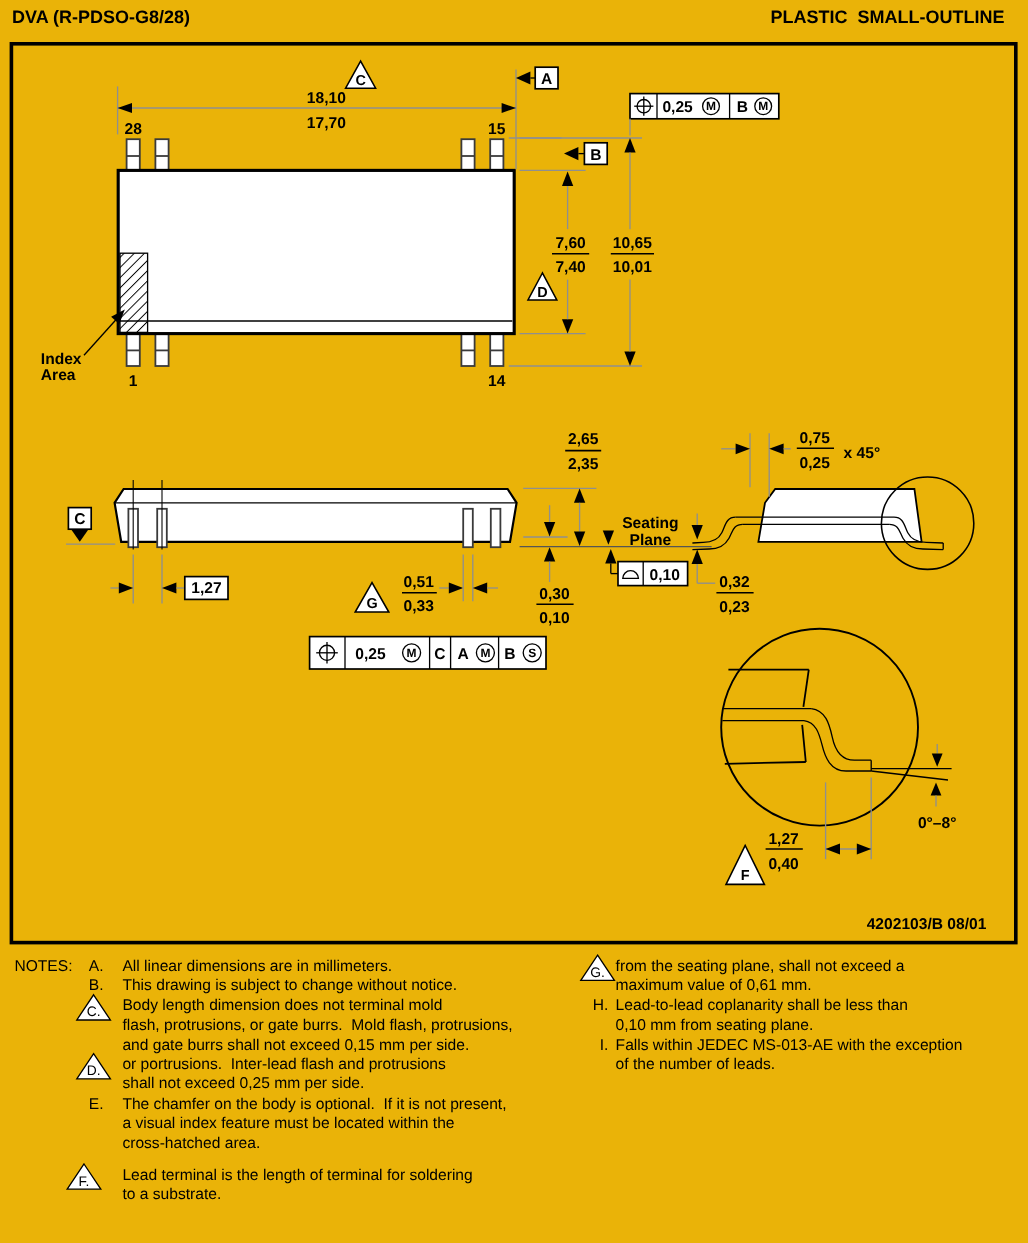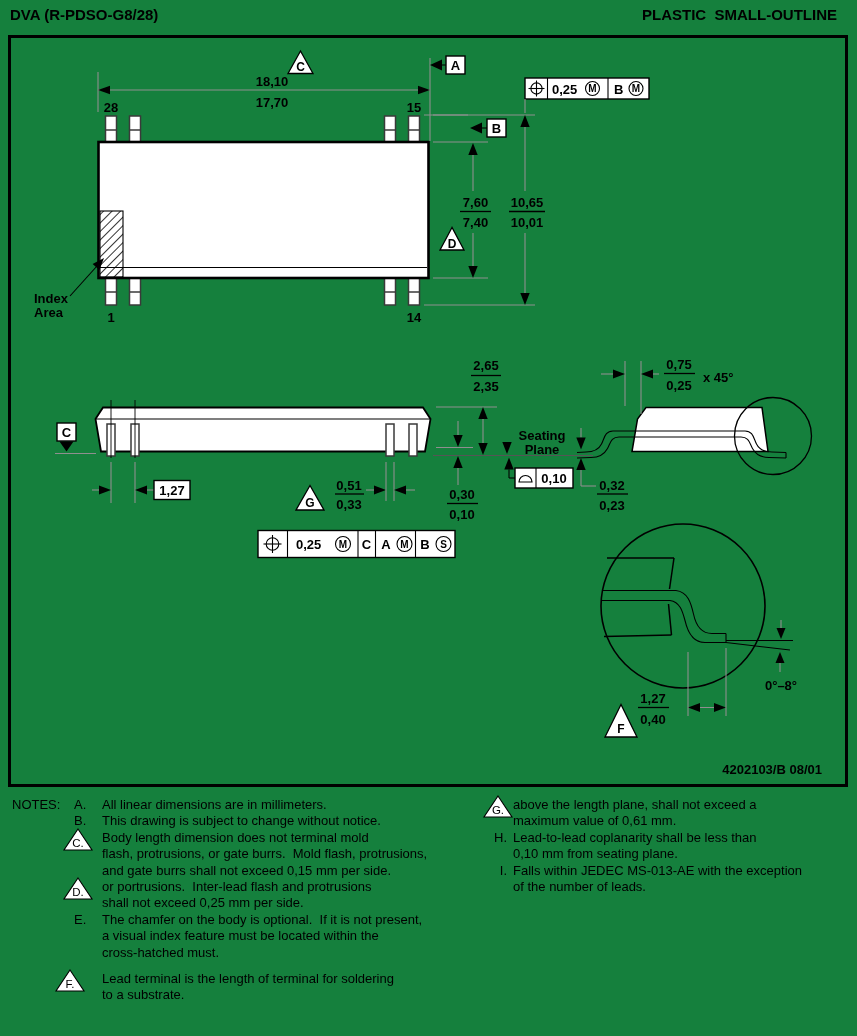--- a/index.html
+++ b/index.html
@@ -1,16 +1,16 @@
 <!DOCTYPE html>
 <html><head>
 <meta charset="utf-8">
 <style>
   html,body{margin:0;padding:0;background:#fff;}
-  #page{position:relative;width:857px;height:1036px;background:#15803d;overflow:hidden;
+  #page{position:relative;width:857px;height:1036px;background:#eab308;overflow:hidden;
         font-family:"Liberation Sans",sans-serif;color:#000;}
   .hdr{position:absolute;top:6px;font-size:15px;font-weight:bold;white-space:pre;}
   #hdr-left{left:10px;}
   #hdr-right{right:20px;}
   svg text{font-family:"Liberation Sans",sans-serif;font-weight:700;fill:#000;}
   .fs13{font-size:13px}.fs12{font-size:12px}.fs10{font-size:10px}
   .obj{fill:none;stroke:#000;stroke-width:1.5}
   .thin{fill:none;stroke:#000;stroke-width:1.1}
   .dim{fill:none;stroke:#8f8f8f;stroke-width:1.1}
   .bar{stroke:#000;stroke-width:1.3}
@@ -388,21 +388,21 @@
           <div class="nline">or portrusions.  Inter-lead flash and protrusions</div>
           <div class="nline">shall not exceed 0,25 mm per side.</div>
         </div>
       </div>
       <div class="nrow">
         <span class="nlabel"></span>
         <span class="nmark">E.</span>
         <div class="nbody">
           <div class="nline">The chamfer on the body is optional.  If it is not present,</div>
           <div class="nline">a visual index feature must be located within the</div>
-          <div class="nline">cross-hatched must.</div>
+          <div class="nline">cross-hatched area.</div>
         </div>
       </div>
       <div class="nrow mt">
         <span class="nlabel"></span>
         <span class="nmark"><span class="tri-mark" style="margin-left:-20px;"><svg width="32" height="24" viewBox="0 0 32 24">
                 <polygon points="16,1 30,22 2,22"></polygon>
                 <text x="16" y="19" text-anchor="middle">F.</text>
               </svg></span></span>
         <div class="nbody">
           <div class="nline">Lead terminal is the length of terminal for soldering</div>
@@ -411,21 +411,21 @@
       </div>
     </div>
 
     <div class="ncol" id="ncol-right">
       <div class="nrow">
         <span class="nmark"><span class="tri-mark" style="margin-left:-6px;"><svg width="32" height="24" viewBox="0 0 32 24">
                 <polygon points="16,1 30,22 2,22"></polygon>
                 <text x="16" y="19" text-anchor="middle">G.</text>
               </svg></span></span>
         <div class="nbody">
-          <div class="nline">above the length plane, shall not exceed a</div>
+          <div class="nline">from the seating plane, shall not exceed a</div>
           <div class="nline">maximum value of 0,61 mm.</div>
         </div>
       </div>
       <div class="nrow">
         <span class="nmark" style="text-align:right;padding-right:6px;box-sizing:border-box;">H.</span>
         <div class="nbody">
           <div class="nline">Lead-to-lead coplanarity shall be less than</div>
           <div class="nline">0,10 mm from seating plane.</div>
         </div>
       </div>

